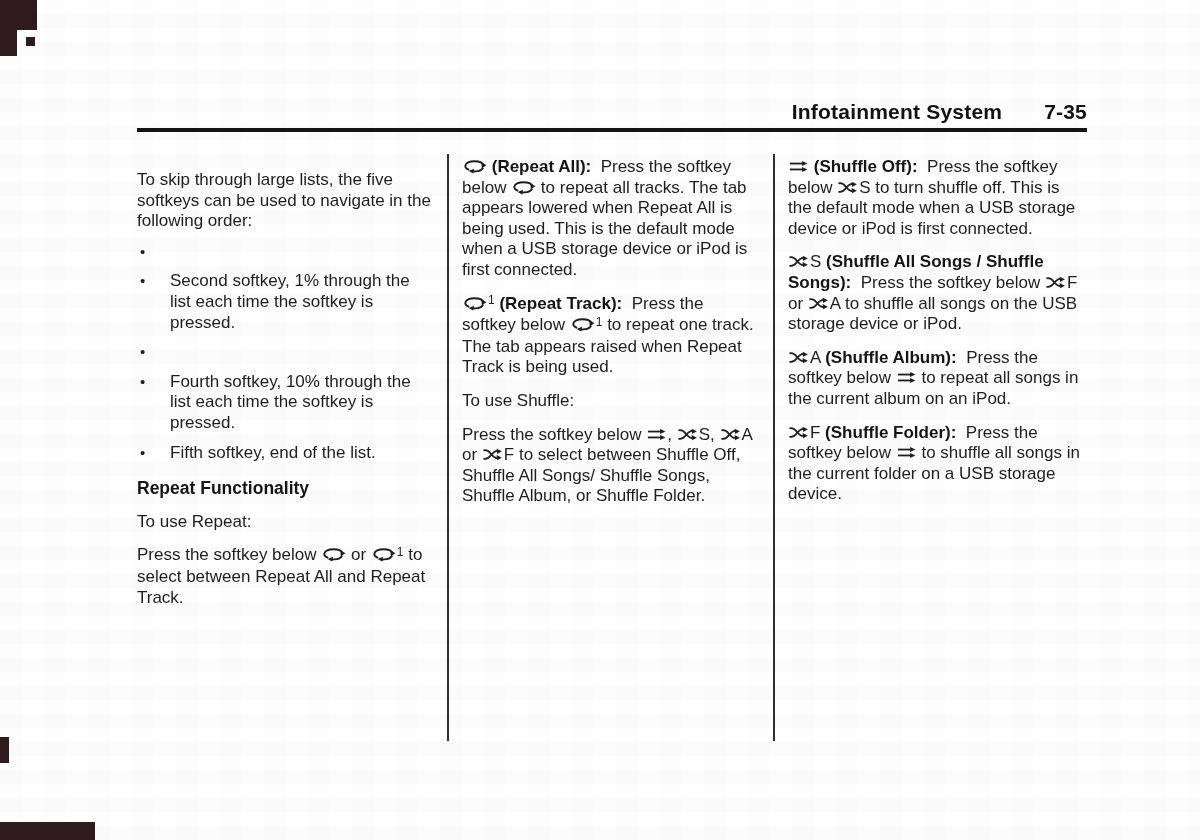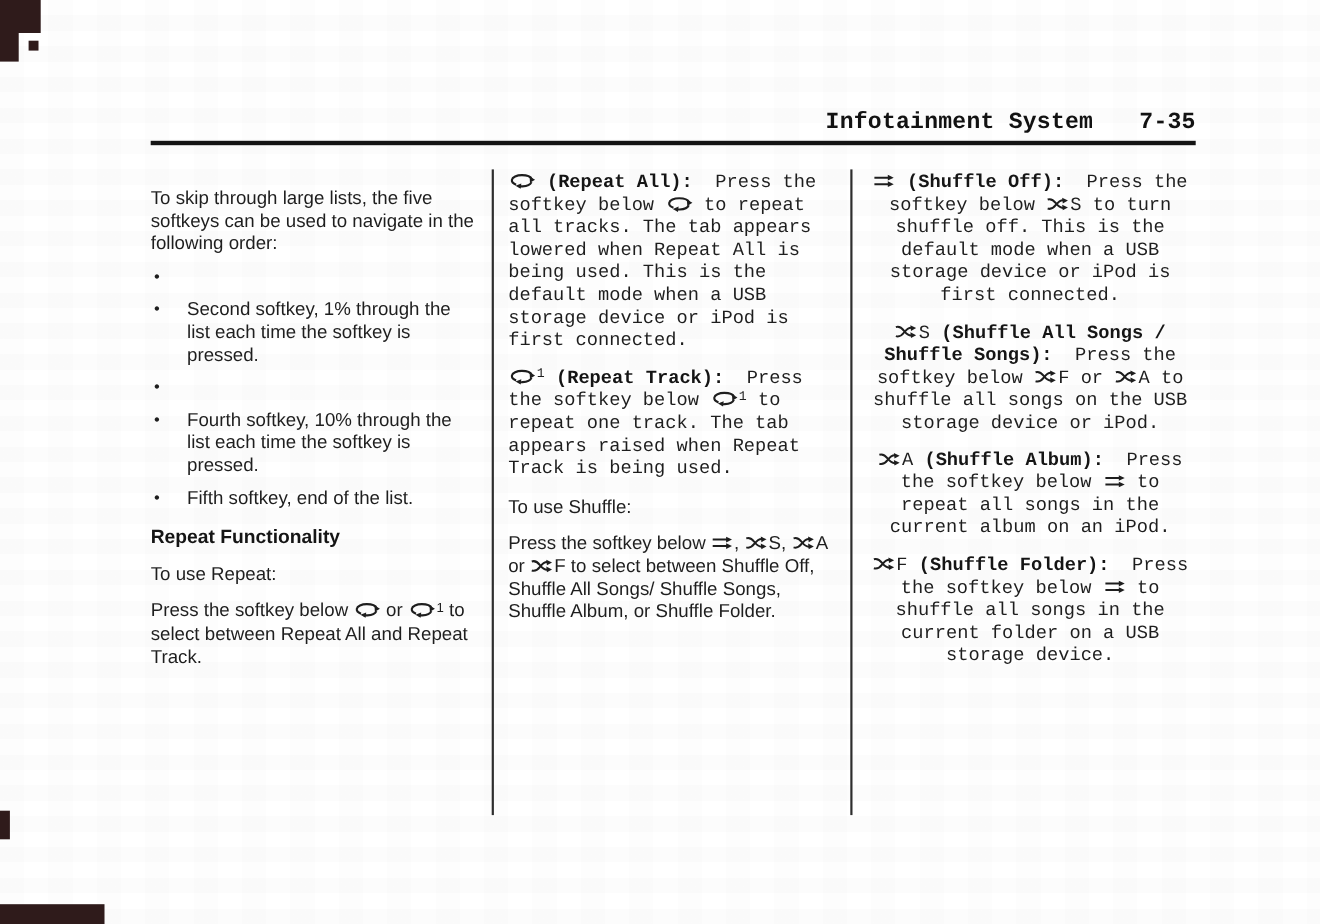--- a/index.html
+++ b/index.html
@@ -13,32 +13,32 @@
   
   body::before{
     content:"";position:absolute;inset:0;pointer-events:none;
     background:
       repeating-linear-gradient(0deg, rgba(0,0,0,0.012) 0 14px, rgba(0,0,0,0) 14px 28px),
       repeating-linear-gradient(90deg, rgba(0,0,0,0.008) 0 22px, rgba(0,0,0,0) 22px 44px);
   }
   .page-header{
     position:absolute;top:102px;left:137px;width:950px;
     display:flex;justify-content:flex-end;align-items:baseline;gap:42px;
-    font-weight:bold;font-size:21px;letter-spacing:.2px;color:#121212;font-family:Liberation Mono, monospace;
+    font-weight:bold;font-size:21px;letter-spacing:.2px;color:#121212;
   }
   .header-rule{position:absolute;top:128px;left:137px;width:950px;height:4px;background:#141414;}
   .content{position:absolute;left:137px;top:157px;width:950px;display:flex;align-items:flex-start;}
   .col{width:296px;}
   .col.c2{width:298px;margin-left:29px;}
-  .col.c3{width:297px;margin-left:28px;text-align:center;}
+  .col.c3{width:297px;margin-left:28px;}
   .vdivider{position:absolute;top:154px;width:2px;height:587px;background:#2e2e2e;}
   .vdivider.d1{left:447px;}
   .vdivider.d2{left:773px;}
   p.para{margin:13px 0 10px;}
-  p.para.lead{margin:0 0 13px;font-family:Liberation Mono, monospace;}
+  p.para.lead{margin:0 0 13px;}
   h3.heading{font-size:17.5px;font-weight:bold;margin:15px 0 9px;color:#151515;}
   .bullets{margin:2px 0 0;}
   .bullet-row{display:flex;margin:0 0 9px;}
   .dot{flex:none;width:30px;padding-left:3px;font-size:15px;}
   .b{font-weight:bold;color:#151515;}
   .sup{font-size:12px;position:relative;top:-4.5px;margin-left:1px;}
   .icn{display:inline-block;vertical-align:-2px;line-height:0;}
   .icn svg{display:inline-block;}
   .icn.shuffle, .icn.shuffle_off{vertical-align:-1px;}
   .icn.shuffle{margin-right:1px;}

